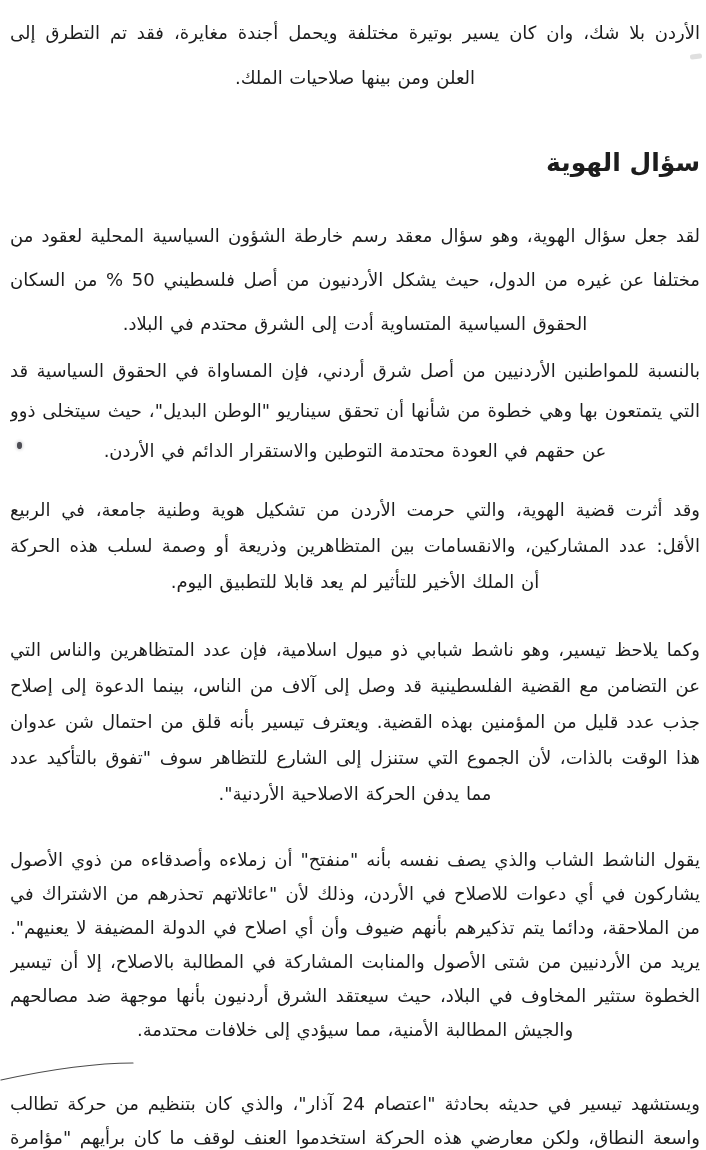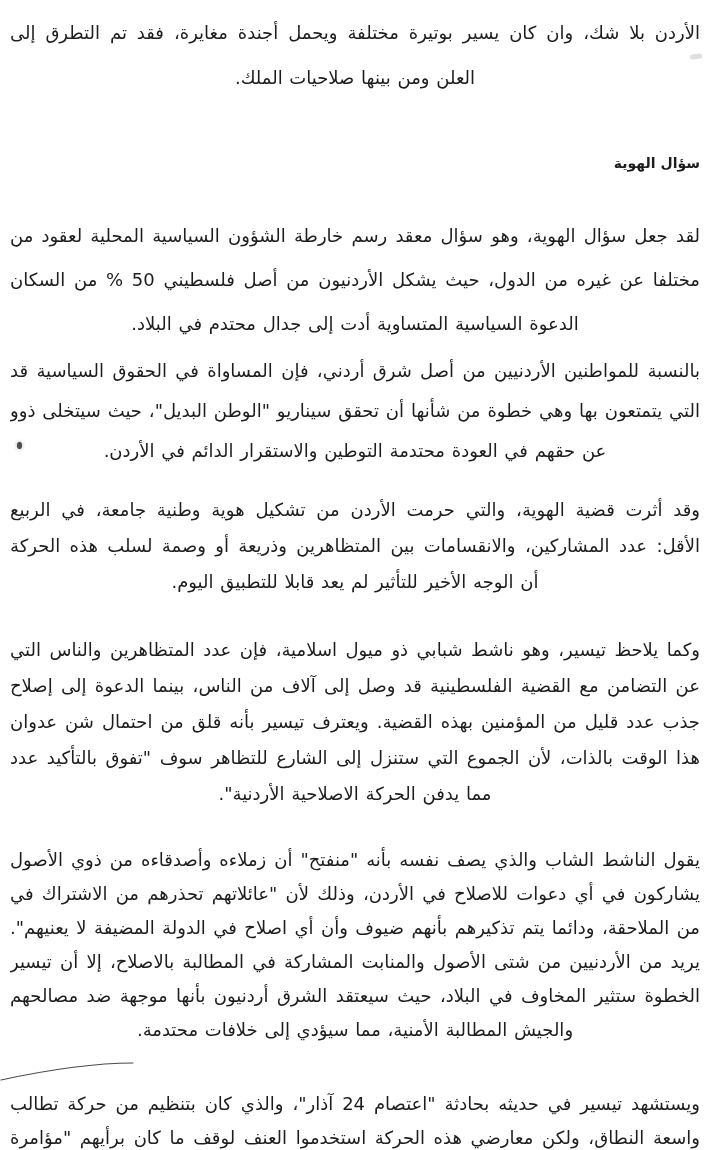--- a/index.html
+++ b/index.html
@@ -15,21 +15,21 @@
   .block{margin:0;}
   .ln{
     height:var(--lh);line-height:var(--lh);overflow:hidden;
     font-size:18px;
     text-align:justify;text-align-last:justify;text-justify:inter-word;
     word-spacing:1px;
   }
   .ln.c{text-align:center;text-align-last:center;}
   .heading{
     margin:48px 0 0 0;height:30px;line-height:30px;
-    font-size:14px;font-weight:bold;text-align:right;
+    font-size:25px;font-weight:bold;text-align:right;
   }
   .b-p1{margin-top:0;--lh:45px;}
   .b-p2{margin-top:36px;--lh:44px;}
   .b-p3{margin-top:5px;--lh:40px;}
   .b-p4{margin-top:21px;--lh:36px;}
   .b-p5{margin-top:32px;--lh:36px;}
   .b-p6{margin-top:31px;--lh:34px;}
   .b-p7{margin-top:40px;--lh:34px;}
   .curve-artifact{position:absolute;left:0;top:1052px;width:140px;height:34px;}
   .speck-artifact{
@@ -50,33 +50,33 @@
   <div class="block b-p1">
     <div class="ln">الأردن بلا شك، وان كان يسير بوتيرة مختلفة ويحمل أجندة مغايرة، فقد تم التطرق إلى العديد من التابوهات في</div>
     <div class="ln c">العلن ومن بينها صلاحيات الملك.</div>
   </div>
 
   <div class="heading">سؤال الهوية</div>
 
   <div class="block b-p2">
     <div class="ln">لقد جعل سؤال الهوية، وهو سؤال معقد رسم خارطة الشؤون السياسية المحلية لعقود من الزمن، الربيع الأردني</div>
     <div class="ln">مختلفا عن غيره من الدول، حيث يشكل الأردنيون من أصل فلسطيني 50 % من السكان تقريبا، إلا أن قضية</div>
-    <div class="ln c">الدعوة السياسية المتساوية أدت إلى جدال محتدم في البلاد.</div>
+    <div class="ln c">الحقوق السياسية المتساوية أدت إلى الشرق محتدم في البلاد.</div>
   </div>
 
   <div class="block b-p3">
     <div class="ln">بالنسبة للمواطنين الأردنيين من أصل شرق أردني، فإن المساواة في الحقوق السياسية قد تكون خطوة تهدد المكاسب</div>
     <div class="ln">التي يتمتعون بها وهي خطوة من شأنها أن تحقق سيناريو "الوطن البديل"، حيث سيتخلى ذوو الأصول الفلسطينية</div>
     <div class="ln c">عن حقهم في العودة محتدمة التوطين والاستقرار الدائم في الأردن.</div>
   </div>
 
   <div class="block b-p4">
     <div class="ln">وقد أثرت قضية الهوية، والتي حرمت الأردن من تشكيل هوية وطنية جامعة، في الربيع الأردني في ثلاثة محاور على</div>
     <div class="ln">الأقل: عدد المشاركين، والانقسامات بين المتظاهرين وذريعة أو وصمة لسلب هذه الحركة المصداقية، على الرغم من</div>
-    <div class="ln c">أن الوجه الأخير للتأثير لم يعد قابلا للتطبيق اليوم.</div>
+    <div class="ln c">أن الملك الأخير للتأثير لم يعد قابلا للتطبيق اليوم.</div>
   </div>
 
   <div class="block b-p5">
     <div class="ln">وكما يلاحظ تيسير، وهو ناشط شبابي ذو ميول اسلامية، فإن عدد المتظاهرين والناس التي تنزل إلى الشوارع للتعبير</div>
     <div class="ln">عن التضامن مع القضية الفلسطينية قد وصل إلى آلاف من الناس، بينما الدعوة إلى إصلاح وطني المنشأ نجح في</div>
     <div class="ln">جذب عدد قليل من المؤمنين بهذه القضية. ويعترف تيسير بأنه قلق من احتمال شن عدوان اسرائيلي على غزة في</div>
     <div class="ln">هذا الوقت بالذات، لأن الجموع التي ستنزل إلى الشارع للتظاهر سوف "تفوق بالتأكيد عدد الاصلاحيين الأردنيين</div>
     <div class="ln c">مما يدفن الحركة الاصلاحية الأردنية".</div>
   </div>
 

